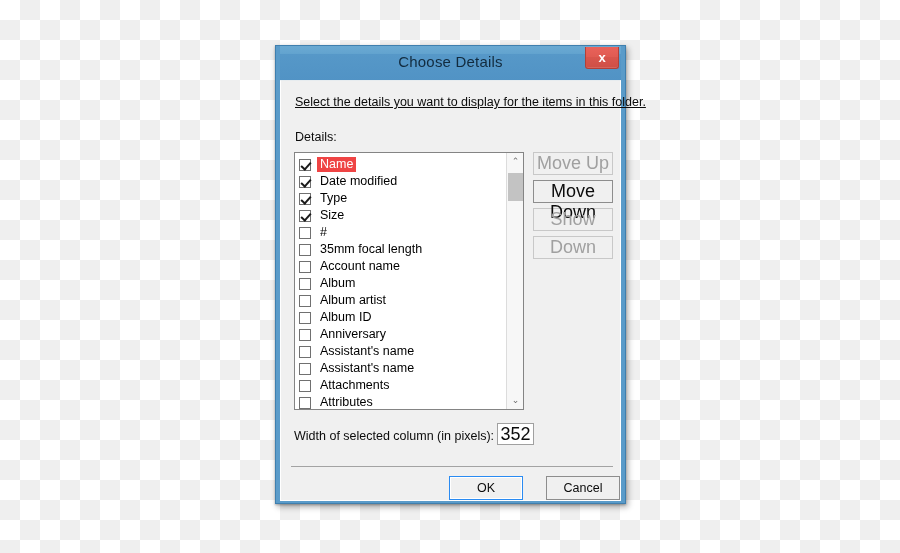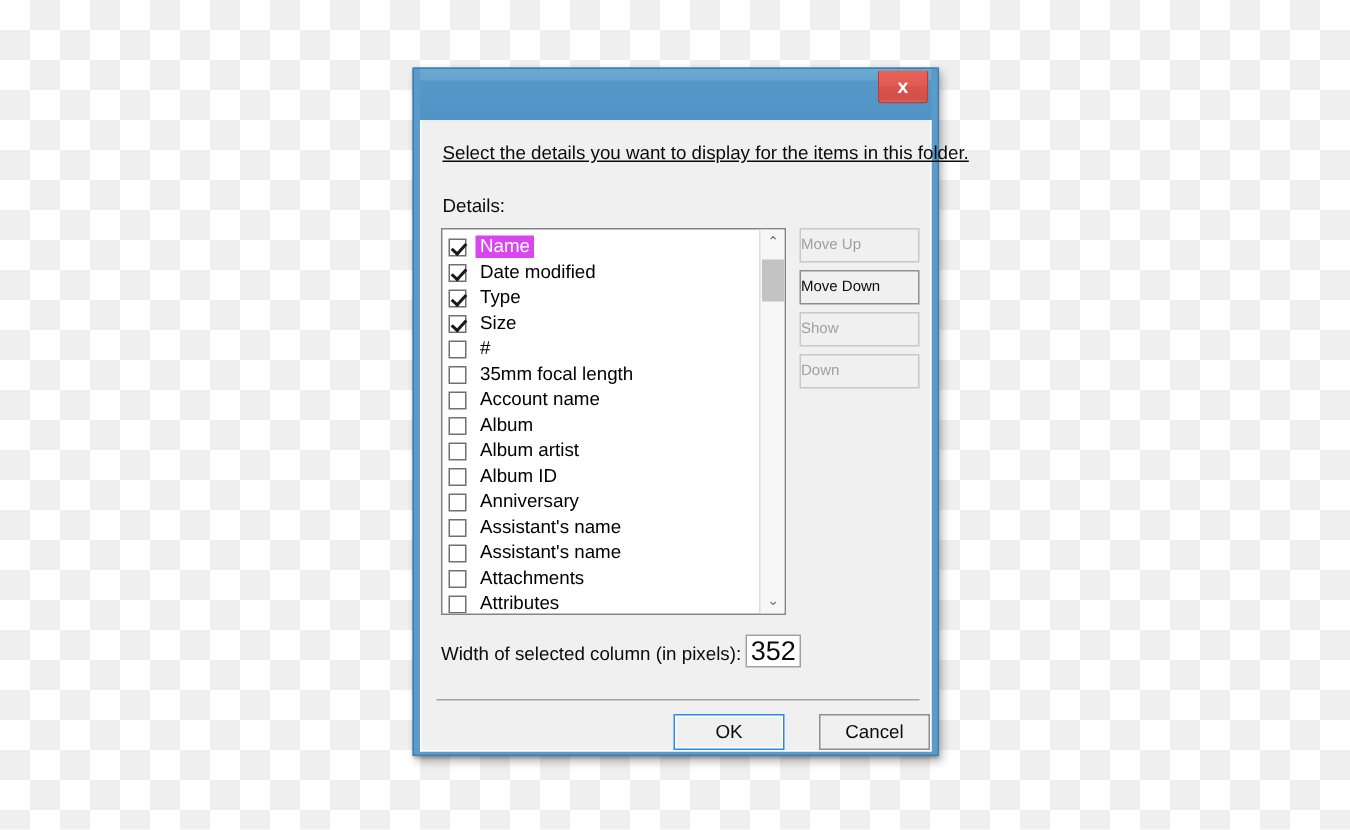--- a/index.html
+++ b/index.html
@@ -125,21 +125,21 @@
     transform: rotate(42deg);
   }
   .row-label {
     font-size: 12.5px;
     color: #000000;
     line-height: 15px;
     padding: 0 3px;
     white-space: nowrap;
   }
   .list-row.selected .row-label {
-    background: #d946ef;
+    background: #ef4444;
     color: #ffffff;
   }
 
   
   .scrollbar {
     position: absolute;
     right: 0; top: 0;
     width: 17px; height: 100%;
     background: #f7f7f7;
     border-left: 1px solid #dcdcdc;
@@ -168,21 +168,22 @@
   .side-btns {
     position: absolute;
     left: 252px; top: 71px;
     width: 82px;
   }
   .btn {
     display: block;
     width: 80px; height: 23px;
     margin-bottom: 5px;
     font-family: "Liberation Sans", sans-serif;
-    font-size: 10px;
+    font-size: 18px;
+    text-align: center;
     line-height: 21px;
     background: #f0f0f0;
     border: 1px solid #c8c8c8;
     color: #a0a0a0;
     cursor: default;
   }
   .btn.enabled {
     border: 1px solid #8d8d8d;
     color: #0b0b0b;
     background: #f0f0f0;
@@ -238,20 +239,21 @@
     left: 265px;
     border: 1px solid #8d8d8d;
   }
 </style>
 </head>
 <body>
 
 <div id="dialog">
 
   <div class="titlebar">
+    <div class="titlebar-text">Choose Details</div>
     <div class="close-btn">x</div>
   </div>
 
   <div class="client">
 
     <div class="intro-text">Select the details you want to display for the items in this folder.</div>
     <div class="details-label">Details:</div>
 
     <div class="listbox">
       <div class="list-inner" id="list-inner">

